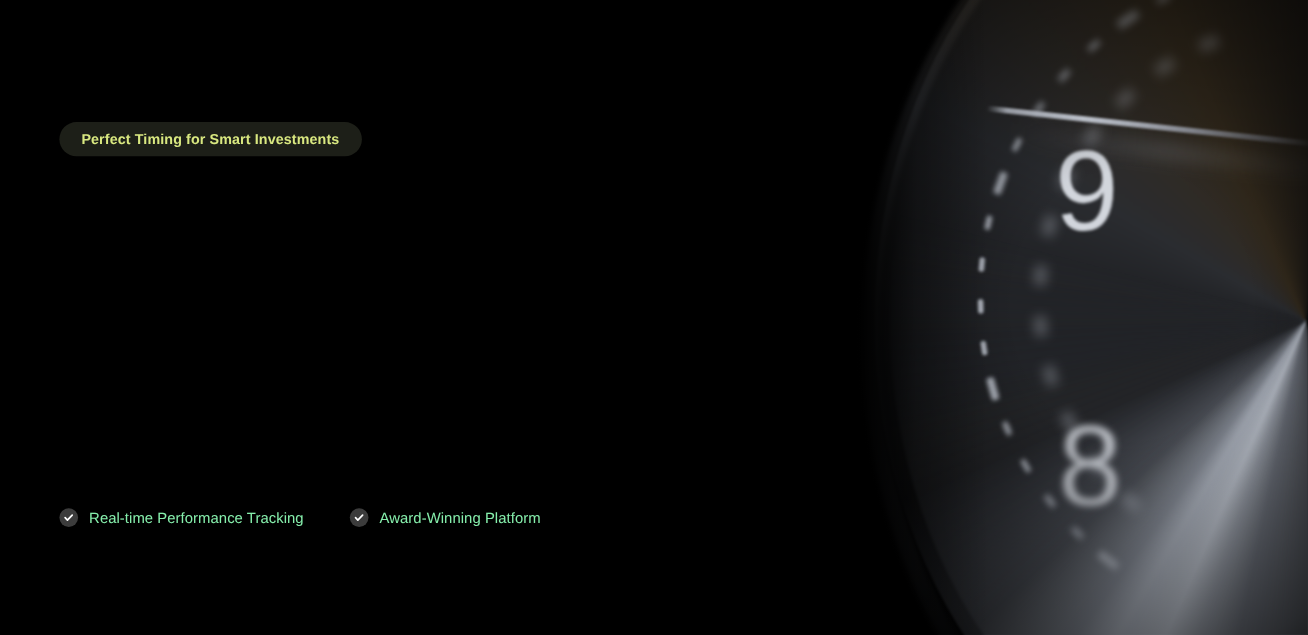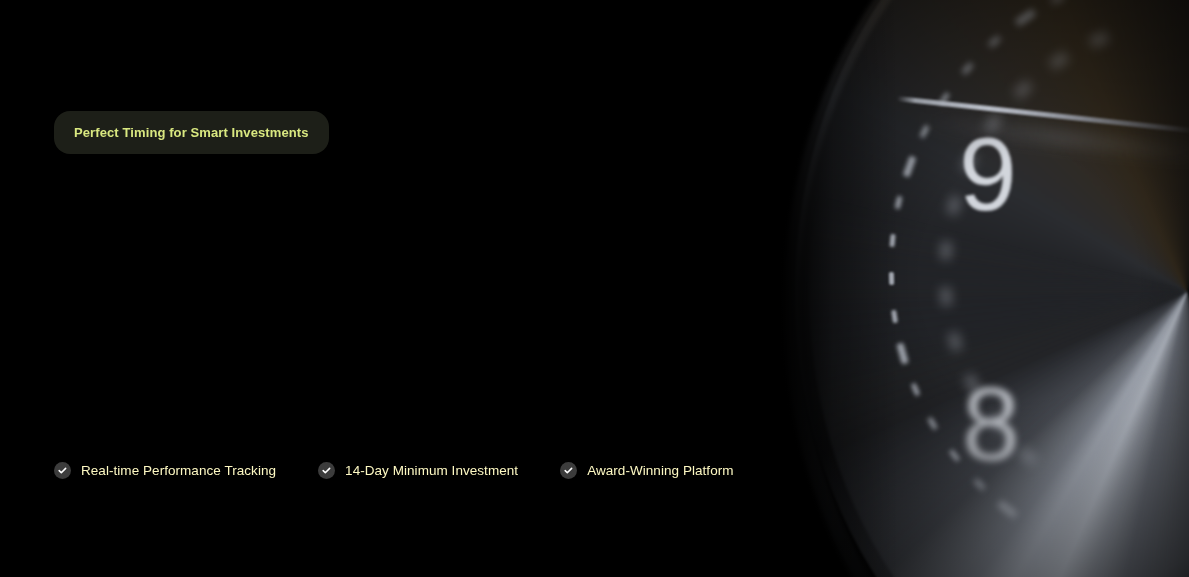--- a/index.html
+++ b/index.html
@@ -115,21 +115,21 @@
       linear-gradient(90deg, #000 0px, rgba(0,0,0,.92) 16px, rgba(0,0,0,.30) 64px, rgba(0,0,0,0) 130px),
       radial-gradient(ellipse 85% 70% at 62% 48%, rgba(0,0,0,0) 30%, rgba(0,0,0,.55) 82%, rgba(0,0,0,.85) 100%);
   }
 
   
   .content{position:absolute;left:54px;top:0;width:780px;height:577px;z-index:5;}
 
   .badge{
     position:absolute;left:0;top:111px;
     display:inline-flex;align-items:center;
-    height:43px;padding:0 20px;border-radius:16px;
+    height:31px;padding:0 20px;border-radius:16px;
     background:#1d1f18;
     font-size:13px;font-weight:700;letter-spacing:.1px;
     color:#d9e880;white-space:nowrap;
   }
 
   .headline{
     position:absolute;left:0;top:160px;width:700px;margin:0;
     font-size:71px;line-height:81px;font-weight:400;
     letter-spacing:-1.2px;white-space:pre-line;
     background:linear-gradient(108deg,
@@ -148,21 +148,21 @@
   }
   .feature{display:flex;align-items:center;margin-right:42px;}
   .feature:last-child{margin-right:0;}
   .check{
     width:17px;height:17px;border-radius:50%;
     background:#3c3c3c;display:flex;align-items:center;
     justify-content:center;flex:0 0 auto;margin-right:10px;
   }
   .check svg{display:block;}
   .feature-label{
-    font-size:13.5px;color:#fef9c3;letter-spacing:.05px;white-space:nowrap;
+    font-size:13.5px;color:#86efac;letter-spacing:.05px;white-space:nowrap;
   }
 </style>
 </head>
 <body>
 
 <div class="photo">
   <div class="dial"></div>
   <div class="bezel"></div>
   <div class="bezel2"></div>
   <div class="bezel-inner"></div>
@@ -223,25 +223,17 @@
           </svg>
         </span>
         <span class="feature-label">Real-time Performance Tracking</span>
       </div>
       <div class="feature">
         <span class="check">
           <svg width="9" height="9" viewBox="0 0 12 12" aria-hidden="true">
             <path d="M1.6 6.2 L4.4 9 L10.2 3.1" fill="none" stroke="#ffffff" stroke-width="2.1" stroke-linecap="round" stroke-linejoin="round"></path>
           </svg>
         </span>
-        <span class="feature-label">14-Day Minimum Investment</span>
-      </div>
-      <div class="feature">
-        <span class="check">
-          <svg width="9" height="9" viewBox="0 0 12 12" aria-hidden="true">
-            <path d="M1.6 6.2 L4.4 9 L10.2 3.1" fill="none" stroke="#ffffff" stroke-width="2.1" stroke-linecap="round" stroke-linejoin="round"></path>
-          </svg>
-        </span>
         <span class="feature-label">Award-Winning Platform</span>
       </div>
     </div>
 
 </div>
 
 </body></html>

